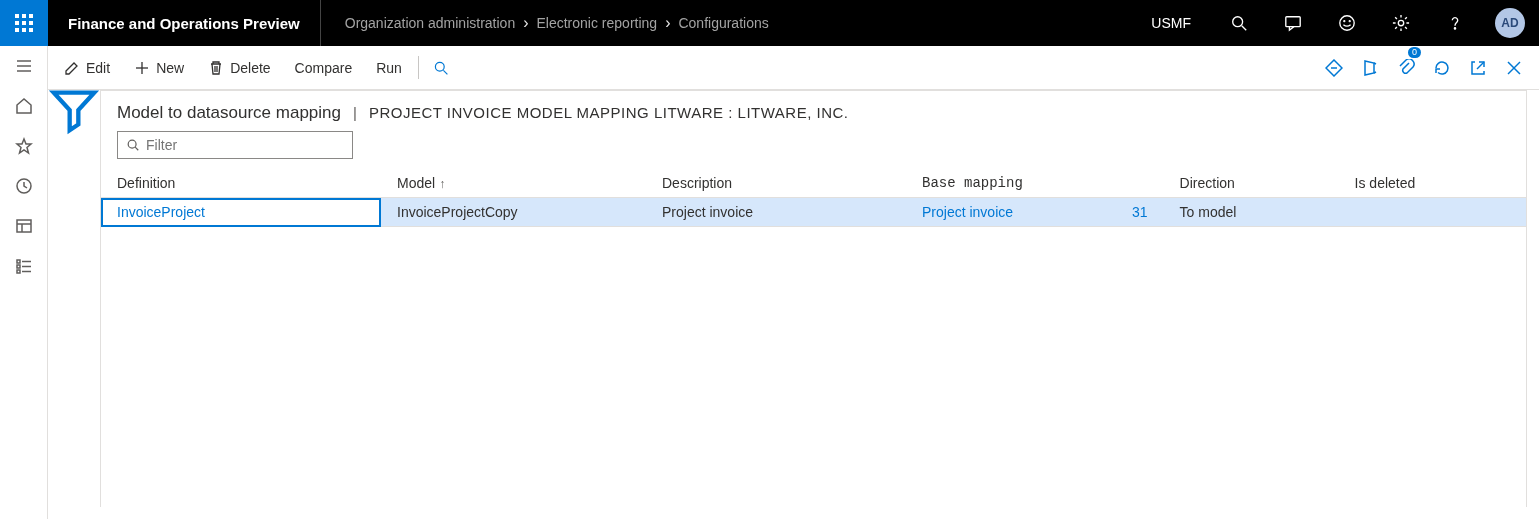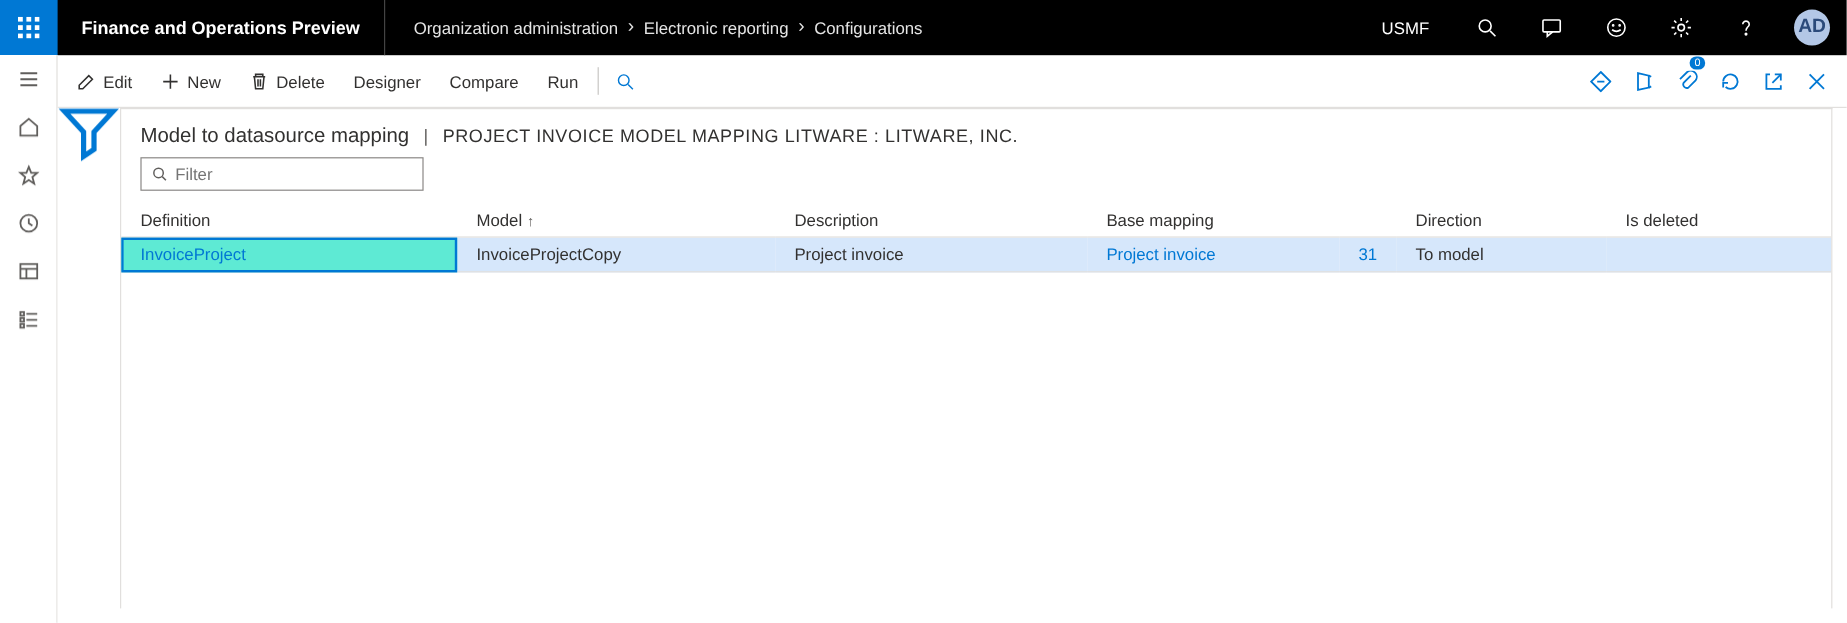--- a/index.html
+++ b/index.html
@@ -37,21 +37,21 @@
       border-right: 1px solid #444;
     }
     .breadcrumb {
       display: flex;
       align-items: center;
       padding: 0 24px;
       gap: 8px;
       flex: 1;
       font-size: 14px;
     }
-    .breadcrumb-item { color: #e5e5e5; cursor: pointer; }
+    .breadcrumb-item { color: #a3a3a3; cursor: pointer; }
     .breadcrumb .chev { color: #fff; font-size: 16px; opacity: 0.9; }
     .header-right {
       display: flex;
       align-items: center;
       gap: 14px;
       padding-right: 8px;
     }
     .company-code {
       padding: 0 14px;
       font-size: 14px;
@@ -68,21 +68,21 @@
     }
     .avatar {
       width: 30px;
       height: 30px;
       border-radius: 50%;
       background: #b3c7e6;
       color: #2b4a7a;
       display: flex;
       align-items: center;
       justify-content: center;
-      font-size: 16px;
+      font-size: 12px;
       font-weight: 600;
       margin: 0 6px;
       cursor: pointer;
     }
 
     
     .action-bar {
       height: 44px;
       border-bottom: 1px solid #e1dfdd;
       display: flex;
@@ -238,28 +238,28 @@
     .grid th .sort-arrow { font-size: 12px; margin-left: 4px; color: #605e5c; }
     .grid td {
       padding: 6px 16px;
       font-size: 14px;
       border-bottom: 1px solid #e1dfdd;
     }
     .grid tbody tr.selected { background: #d6e7fb; }
     .grid td.cell-selected {
       outline: 2px solid #0078d4;
       outline-offset: -2px;
-      background: #5eead4;
+      background: #ffffff;
     }
     .grid td a { color: #0078d4; text-decoration: none; }
     .grid td.num { text-align: right; }
     .col-def { width: 280px; }
     .col-name { width: 265px; }
     .col-desc { width: 260px; }
-    .col-base { width: 210px; }
+    .col-base { width: 210px; font-family: Liberation Mono, monospace; }
     .col-num { width: 30px; }
     .col-dir { width: 175px; }
 
     .rel-badge {
       position: relative;
     }
     .rel-badge .badge {
       position: absolute;
       top: -4px;
       right: 2px;
@@ -389,23 +389,20 @@
         <line x1="8" y1="2" x2="8" y2="14"></line>
         <line x1="2" y1="8" x2="14" y2="8"></line>
       </svg>
     <span>New</span>
   </div>
   <div class="abtn">
     <svg viewBox="0 0 16 16" fill="none" stroke="#323130" stroke-width="1.3">
         <path d="M3 4h10M5 4V2h6v2M4 4l1 10h6l1-10M7 6v6M9 6v6"></path>
       </svg>
     <span>Delete</span>
-  </div>
-  <div class="abtn">
-    <span>Designer</span>
   </div>
   <div class="abtn">
     <span>Compare</span>
   </div>
   <div class="abtn">
     <span>Run</span>
   </div>
   <div class="action-divider"></div>
   <div class="abtn" style="padding:0 10px;">
     <svg viewBox="0 0 20 20" width="16" height="16" fill="none" stroke="#0078d4" stroke-width="1.5">

